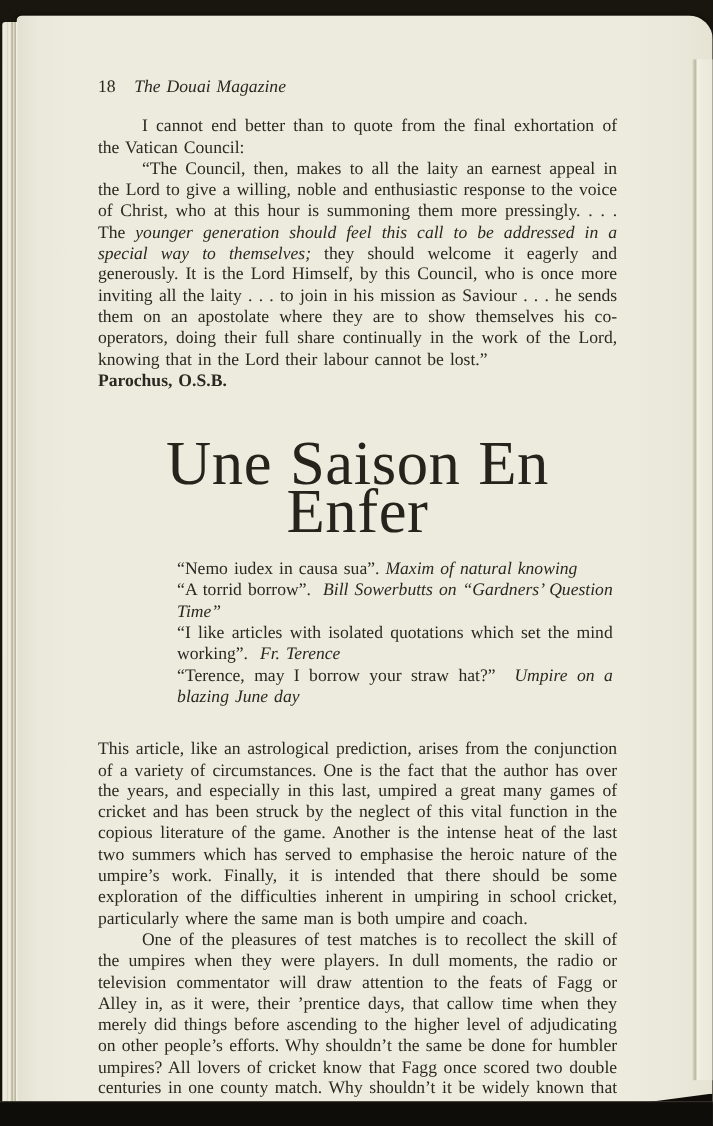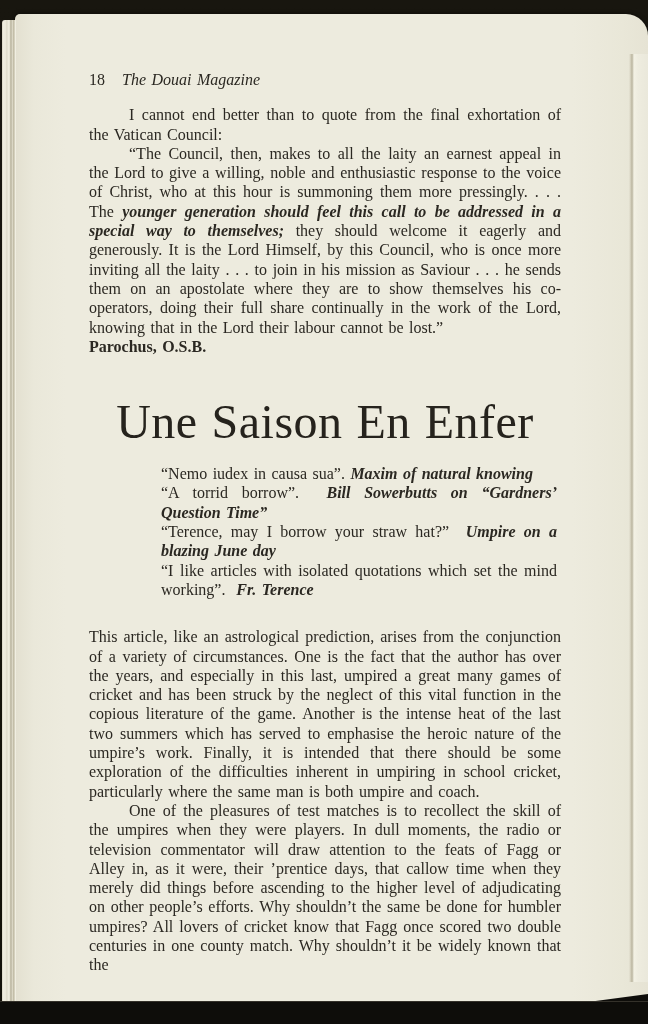--- a/index.html
+++ b/index.html
@@ -93,30 +93,30 @@
     margin-left: 17px;
     font-style: italic;
   }
   p.para {
     margin: 0;
     text-align: justify;
   }
   p.indent {
     text-indent: 40px;
   }
-  .italic { font-style: italic; font-weight: bold; }
+  .italic { font-style: italic; }
   .signature {
     margin: 4px 0 0 0;
     text-align: right;
     padding-right: 4px;
     font-weight: bold;
   }
   h1.article-title {
     margin: 44px 0 20px 0;
-    font-size: 48px;
+    font-size: 57px;
     line-height: 44px;
     font-weight: normal;
     text-align: center;
     letter-spacing: 0.5px;
     color: #26231d;
   }
   .epigraphs {
     margin-left: 72px;
     width: 396px;
   }
@@ -143,22 +143,22 @@
 
       <p class="para indent"><span>“The Council, then, makes to all the laity an earnest appeal in the Lord to give a willing, noble and enthusiastic response to the voice of Christ, who at this hour is summoning them more pressingly. . . . The </span><span class="italic">younger generation should feel this call to be addressed in a special way to themselves;</span><span> they should welcome it eagerly and generously. It is the Lord Himself, by this Council, who is once more inviting all the laity . . . to join in his mission as Saviour . . . he sends them on an apostolate where they are to show themselves his co-operators, doing their full share continually in the work of the Lord, knowing that in the Lord their labour cannot be lost.”</span></p>
 
       <p class="para signature">Parochus, O.S.B.</p>
 
       <h1 class="article-title">Une Saison En Enfer</h1>
 
       <div class="epigraphs">
         <p class="para"><span>“Nemo iudex in causa sua”.</span> <span class="italic">Maxim of natural knowing</span></p>
         <p class="para"><span>“A torrid borrow”.</span>&nbsp; <span class="italic">Bill Sowerbutts on “Gardners’ Question Time”</span></p>
+        <p class="para"><span>“I like articles with isolated quotations which set the mind working”.</span>&nbsp; <span class="italic">Fr. Terence</span></p>
         <p class="para"><span>“Terence, may I borrow your straw hat?”</span>&nbsp; <span class="italic">Umpire on a blazing June day</span></p>
-        <p class="para"><span>“I like articles with isolated quotations which set the mind working”.</span>&nbsp; <span class="italic">Fr. Terence</span></p>
       </div>
 
       <div class="article-body">
         <p class="para">This article, like an astrological prediction, arises from the conjunction of a variety of circumstances. One is the fact that the author has over the years, and especially in this last, umpired a great many games of cricket and has been struck by the neglect of this vital function in the copious literature of the game. Another is the intense heat of the last two summers which has served to emphasise the heroic nature of the umpire’s work. Finally, it is intended that there should be some exploration of the difficulties inherent in umpiring in school cricket, particularly where the same man is both umpire and coach.</p>
         <p class="para indent">One of the pleasures of test matches is to recollect the skill of the umpires when they were players. In dull moments, the radio or television commentator will draw attention to the feats of Fagg or Alley in, as it were, their ’prentice days, that callow time when they merely did things before ascending to the higher level of adjudicating on other people’s efforts. Why shouldn’t the same be done for humbler umpires? All lovers of cricket know that Fagg once scored two double centuries in one county match. Why shouldn’t it be widely known that the</p>
       </div>
 
     </div>
   </div>
 

